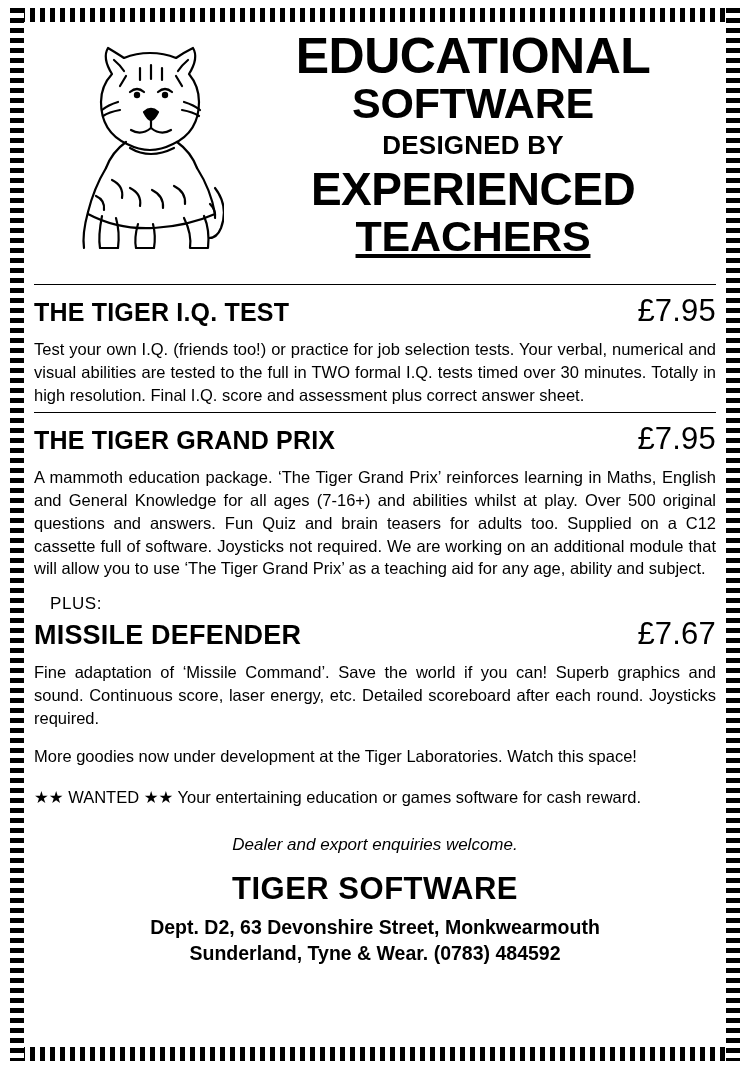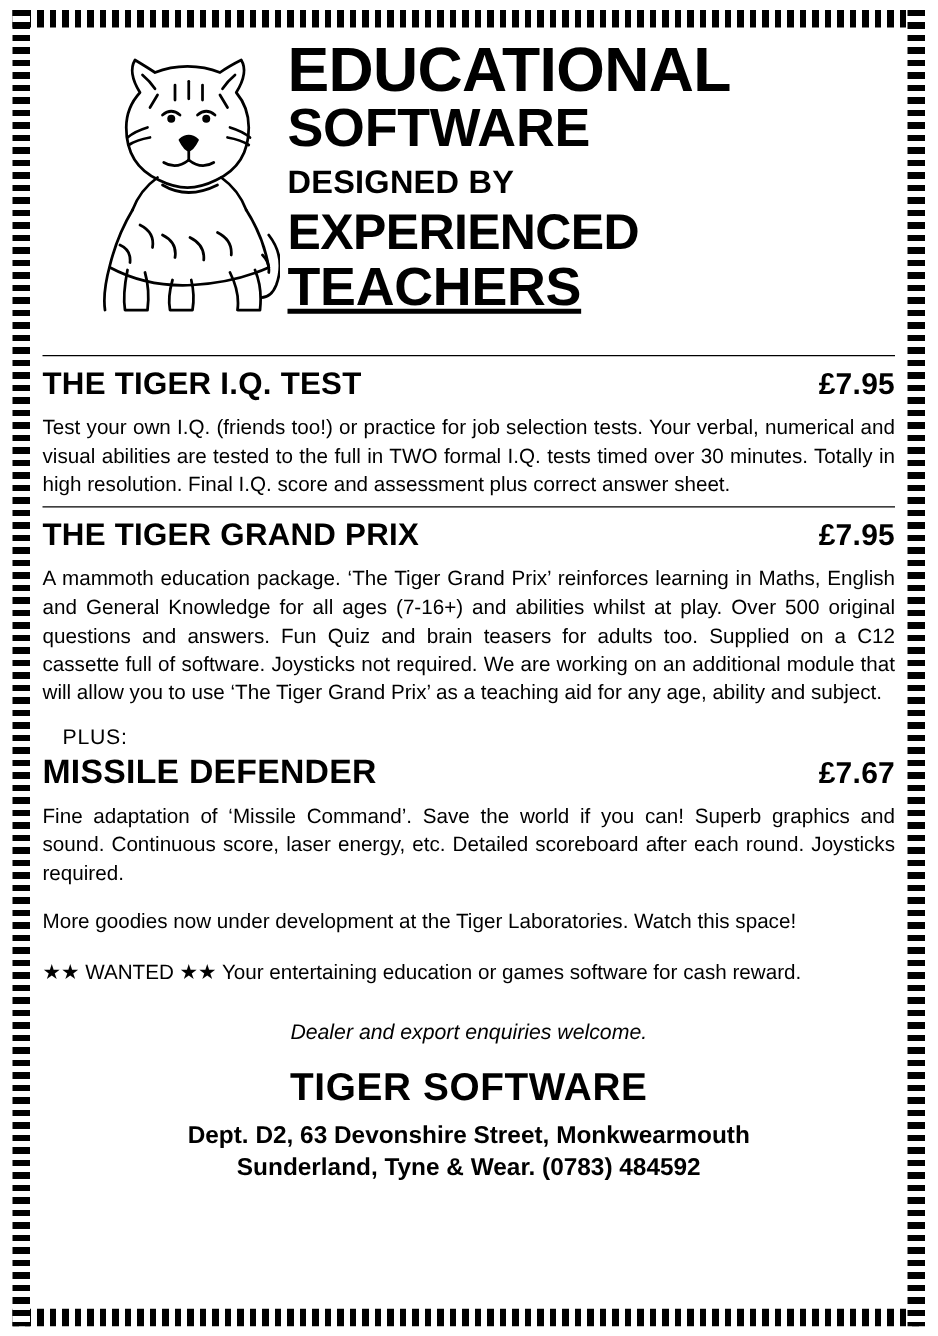--- a/index.html
+++ b/index.html
@@ -69,21 +69,21 @@
   }
   .tiger-art {
     width: 196px;
     flex: 0 0 196px;
     padding-top: 10px;
   }
   .tiger-art svg { display: block; }
 
   .headline {
     flex: 1 1 auto;
-    text-align: left;
+    text-align: center;
     padding-top: 4px;
   }
   .hl1 {
     font-size: 50px;
     font-weight: bold;
     letter-spacing: -0.5px;
     line-height: 0.98;
   }
   .hl2 {
     font-size: 43px;
@@ -91,21 +91,21 @@
     line-height: 1.05;
     letter-spacing: -0.2px;
   }
   .hl3 {
     font-size: 26px;
     font-weight: bold;
     line-height: 1.5;
     letter-spacing: 0.2px;
   }
   .hl4 {
-    font-size: 40px;
+    font-size: 46px;
     font-weight: bold;
     line-height: 1.05;
     letter-spacing: -0.5px;
   }
   .hl5 {
     font-size: 43px;
     font-weight: bold;
     line-height: 1.1;
     letter-spacing: -0.2px;
     text-decoration: underline;
@@ -119,21 +119,21 @@
   }
   .prod-head {
     display: flex;
     justify-content: space-between;
     align-items: baseline;
     font-size: 25px;
     font-weight: bold;
     letter-spacing: 0.2px;
     margin-bottom: 9px;
   }
-  .prod-head .price { font-size: 24px; font-weight: bold; margin-left: 17px; }
+  .prod-head .price { font-size: 31px; font-weight: normal; margin-left: 17px; }
 
   .body-text {
     font-size: 16.5px;
     line-height: 1.38;
     text-align: justify;
     margin: 0 0 4px 0;
   }
 
   .plus-label {
     font-size: 17px;

